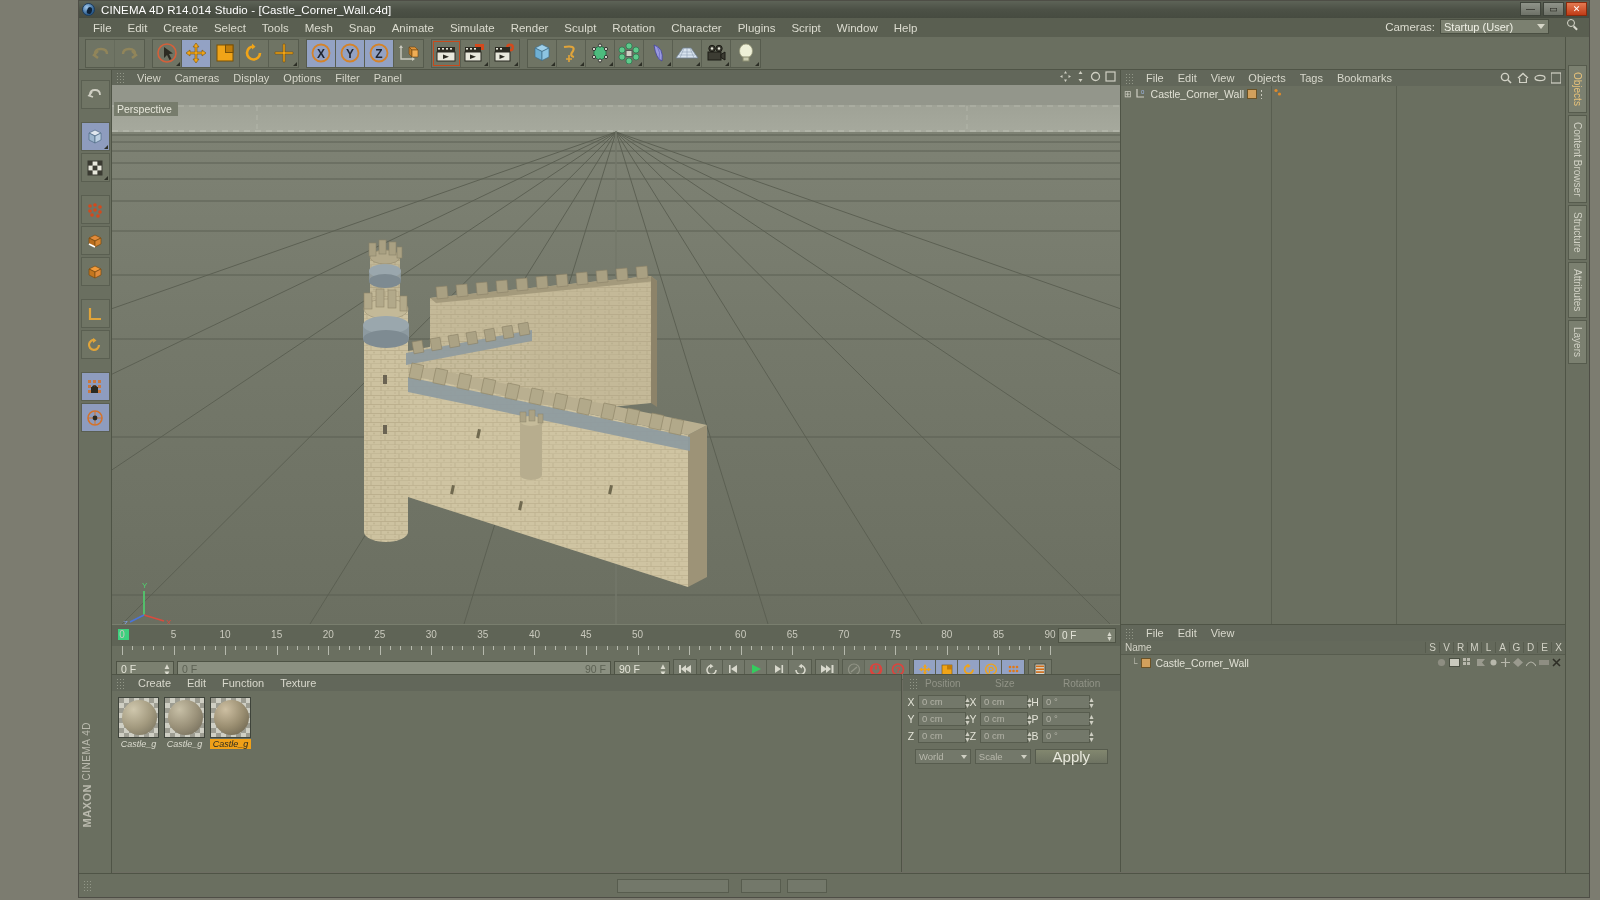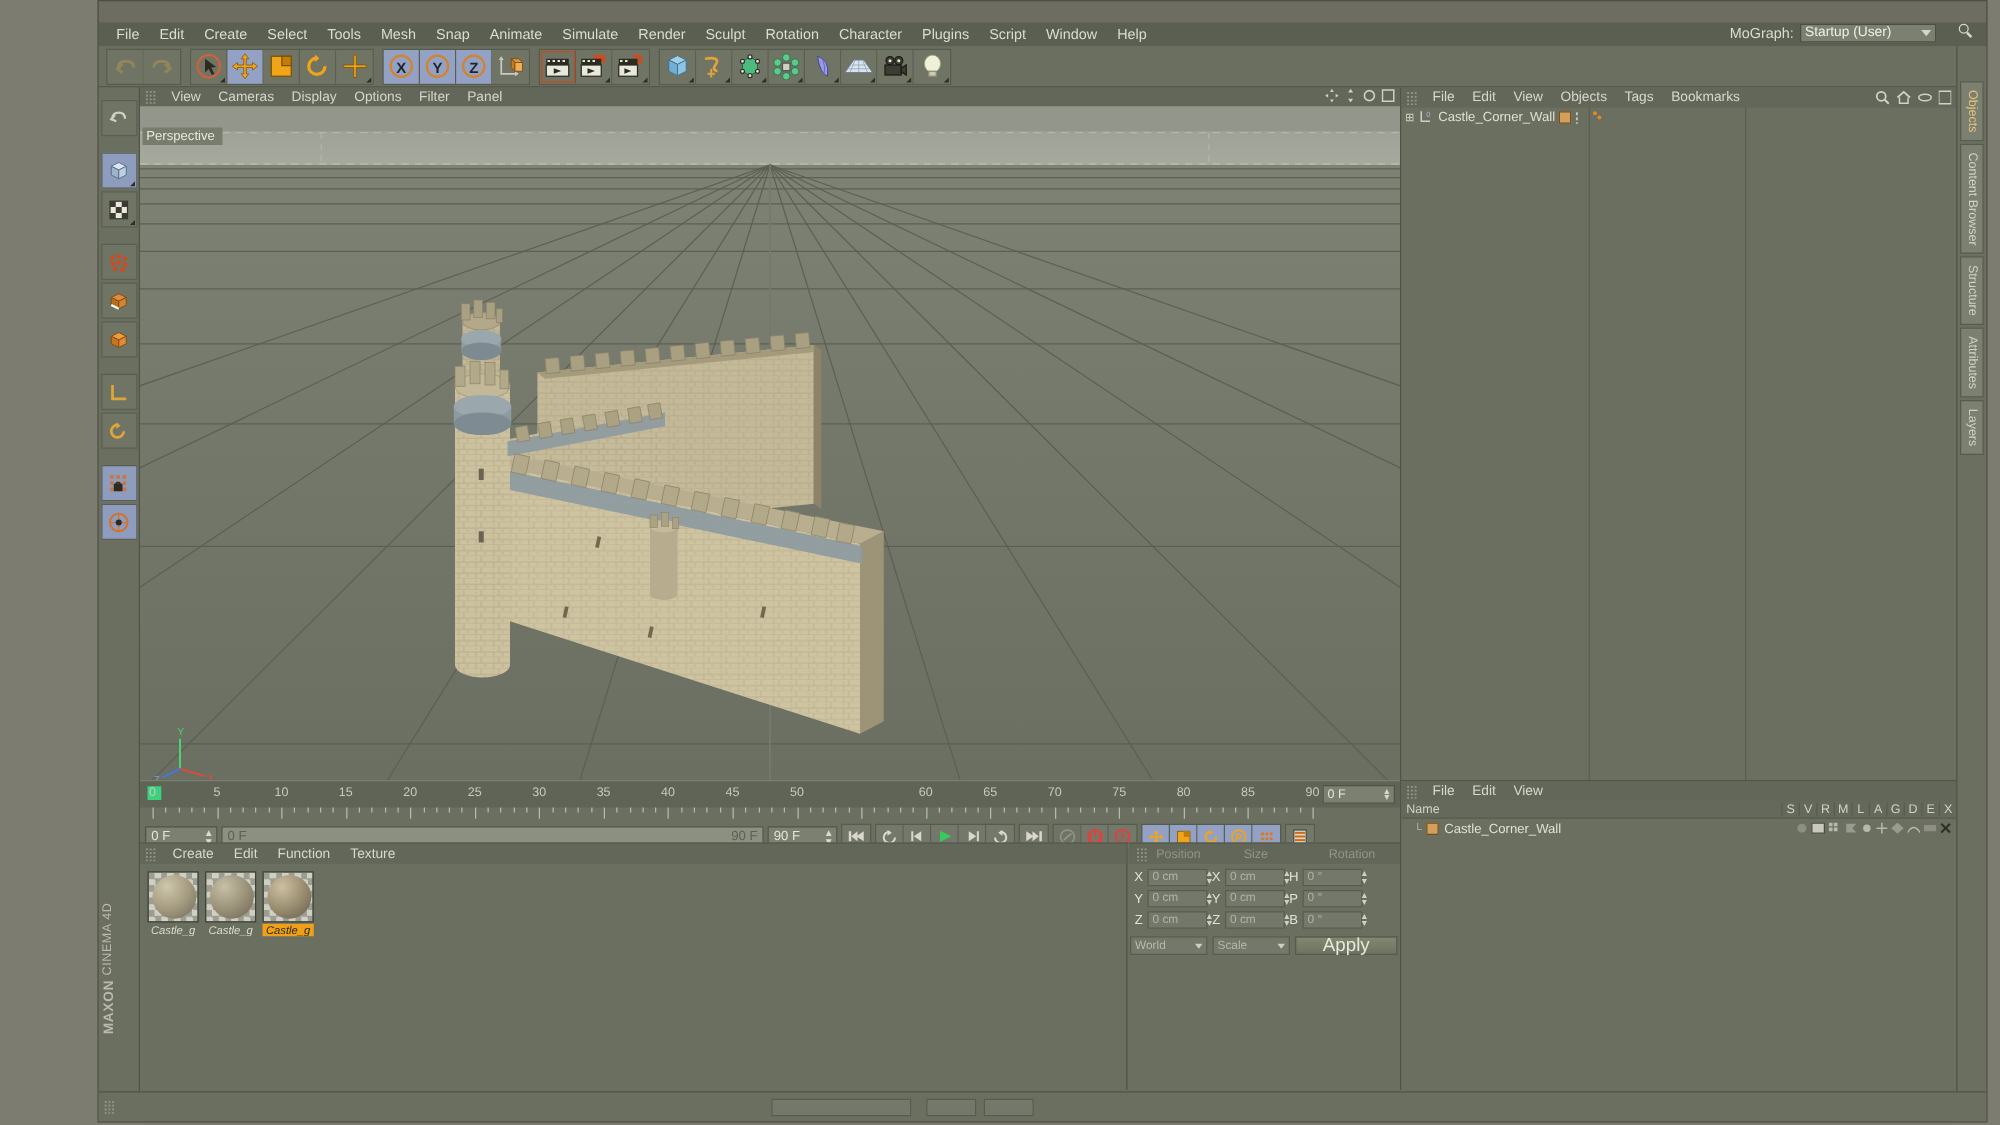--- a/index.html
+++ b/index.html
@@ -52,21 +52,21 @@
   
   .menubar {
     position:absolute; left:0; top:17px; width:100%; height:19px;
     background:#5a5f51; display:flex; align-items:center; padding-left:6px;
   }
   .menubar .mi { padding:1px 8px; font-size:11.5px; color:#dcdcd0; white-space:nowrap; }
   .layoutbox { position:absolute; right:40px; top:18px; display:flex; align-items:center; gap:5px; }
   .layout-label{ font-size:11.5px; color:#dcdcd0;}
   .layout-sel {
     width:109px; height:15px; background:#7b8070; border:1px solid #4a4f42;
-    display:flex; padding:0 3px; font-size:11px; color:#f0f0e6;
+    display:flex; align-items:center; padding:0 3px; font-size:11px; color:#f0f0e6;
     position:relative;
   }
   .layout-sel .caret { position:absolute; right:3px; top:4px; width:0;height:0;
     border-left:4px solid transparent;border-right:4px solid transparent;border-top:5px solid #d6d6c8;}
   .top-search { position:absolute; right:8px; top:18px; width:14px;height:14px;}
   .mglass { width:8px;height:8px;border:1.6px solid #d8d8cc; border-radius:50%; position:relative;}
   .mglass::after{content:"";position:absolute;right:-4px;bottom:-3px;width:5px;height:1.6px;background:#d8d8cc;transform:rotate(45deg);}
 
   
   .toolbar {
@@ -162,21 +162,21 @@
   .coordwrap{ position:absolute; left:824px; top:673px; width:217px; bottom:25px; background:#6a6f60;
               border-top:1px solid #4f5446;}
   .coord-head{ height:16px; display:flex; align-items:center; padding-left:4px; gap:42px; background:#62675a; }
   .coord-head span{ font-size:10px; color:#b8b8ac;}
   .coordrows{ padding:3px 3px 0 3px; }
   .crow{ display:flex; align-items:center; height:15px; margin-bottom:2px; gap:2px;}
   .clab{ width:10px; font-size:10.5px; color:#e2e2d6; text-align:center;}
   .cfield{ width:48px; height:14px; background:#73786a; border:1px solid #575c4e; font-size:9.5px;
            color:#b3b3a7; display:flex;align-items:center; padding-left:3px; position:relative;}
   .cfield .sp{ position:absolute; right:-6px; top:1px; font-size:7px; line-height:6px; color:#cfcfc3;}
-  .coord-bottom{ display:flex; gap:4px; padding:4px 1px; align-items:center;}
+  .coord-bottom{ display:flex; gap:4px; padding:4px 12px; align-items:center;}
   .cselect{ width:62px;height:15px;background:#73786a;border:1px solid #575c4e;font-size:9.5px;color:#b8b8ac;
             display:flex;align-items:center;padding-left:3px;position:relative;}
   .cselect .caret{position:absolute;right:3px;top:5px;width:0;height:0;border-left:3.5px solid transparent;
             border-right:3.5px solid transparent;border-top:4px solid #cfcfc3;}
   .applybtn{ width:82px;height:15px;background:linear-gradient(to bottom,#82876f,#6e7362);
             border:1px solid #565b4d; font-size:15px;color:#e8e8dc; display:flex;align-items:center;justify-content:center;}
 
   
   .objwrap{ position:absolute; left:1041px; top:69px; right:24px; height:554px; background:#6a6f60;
             border-left:1px solid #4f5446;}
@@ -218,20 +218,29 @@
   .sb-field{ height:14px; background:#73786a; border:1px solid #575c4e; }
 </style>
 </head>
 <body>
 
 <div id="app">
 <div class="desktop"></div>
 
 <div class="c4dwin">
 
+  <div class="titlebar">
+    <div class="ti-icon"></div>
+    <div class="ti-text">CINEMA 4D R14.014 Studio - [Castle_Corner_Wall.c4d]</div>
+    <div class="ti-btns">
+      <div class="ti-btn">—</div>
+      <div class="ti-btn">▭</div>
+      <div class="ti-btn close">✕</div>
+    </div>
+  </div>
 
   <div class="menubar" id="menu-root">
         <div class="mi">File</div>
         <div class="mi">Edit</div>
         <div class="mi">Create</div>
         <div class="mi">Select</div>
         <div class="mi">Tools</div>
         <div class="mi">Mesh</div>
         <div class="mi">Snap</div>
         <div class="mi">Animate</div>
@@ -239,21 +248,21 @@
         <div class="mi">Render</div>
         <div class="mi">Sculpt</div>
         <div class="mi">Rotation</div>
         <div class="mi">Character</div>
         <div class="mi">Plugins</div>
         <div class="mi">Script</div>
         <div class="mi">Window</div>
         <div class="mi">Help</div>
       </div>
   <div class="layoutbox">
-    <div class="layout-label">MoGraph:</div>
+    <div class="layout-label">Cameras:</div>
     <div class="layout-sel">
       <span>Startup (User)</span>
       <span class="caret"></span>
     </div>
   </div>
   <div class="top-search">
     <div class="mglass"></div>
   </div>
 
   <div class="toolbar">

